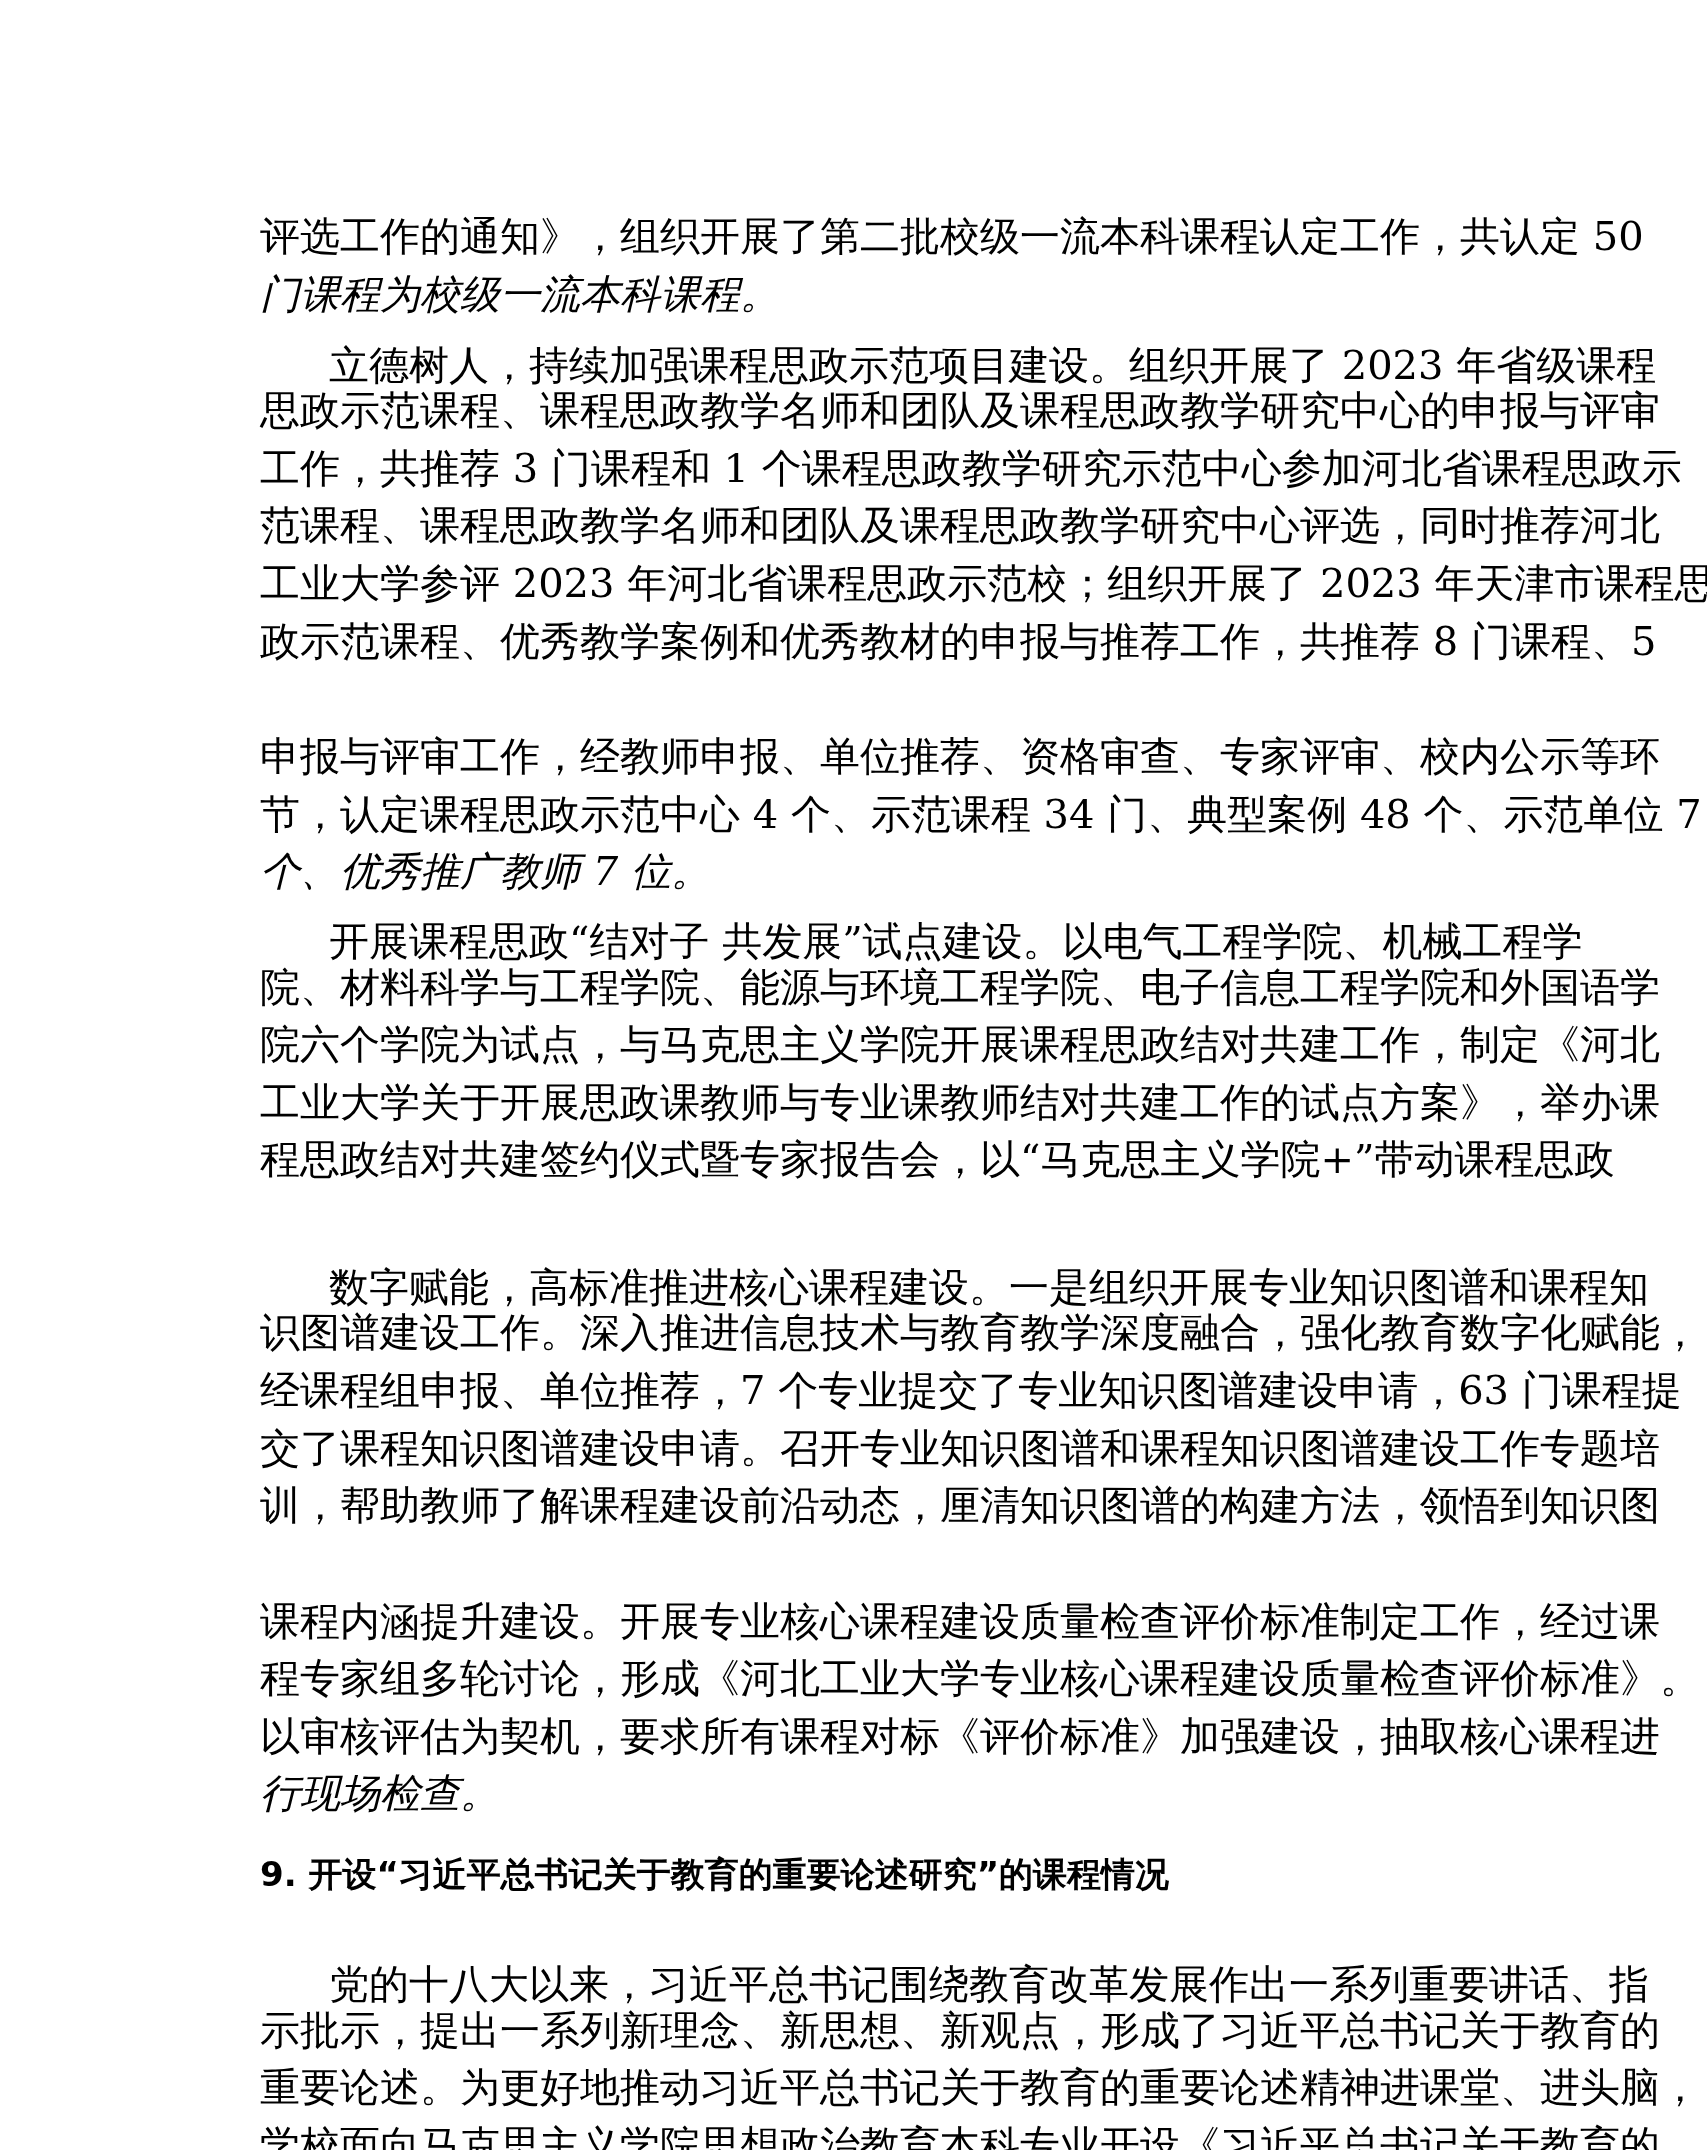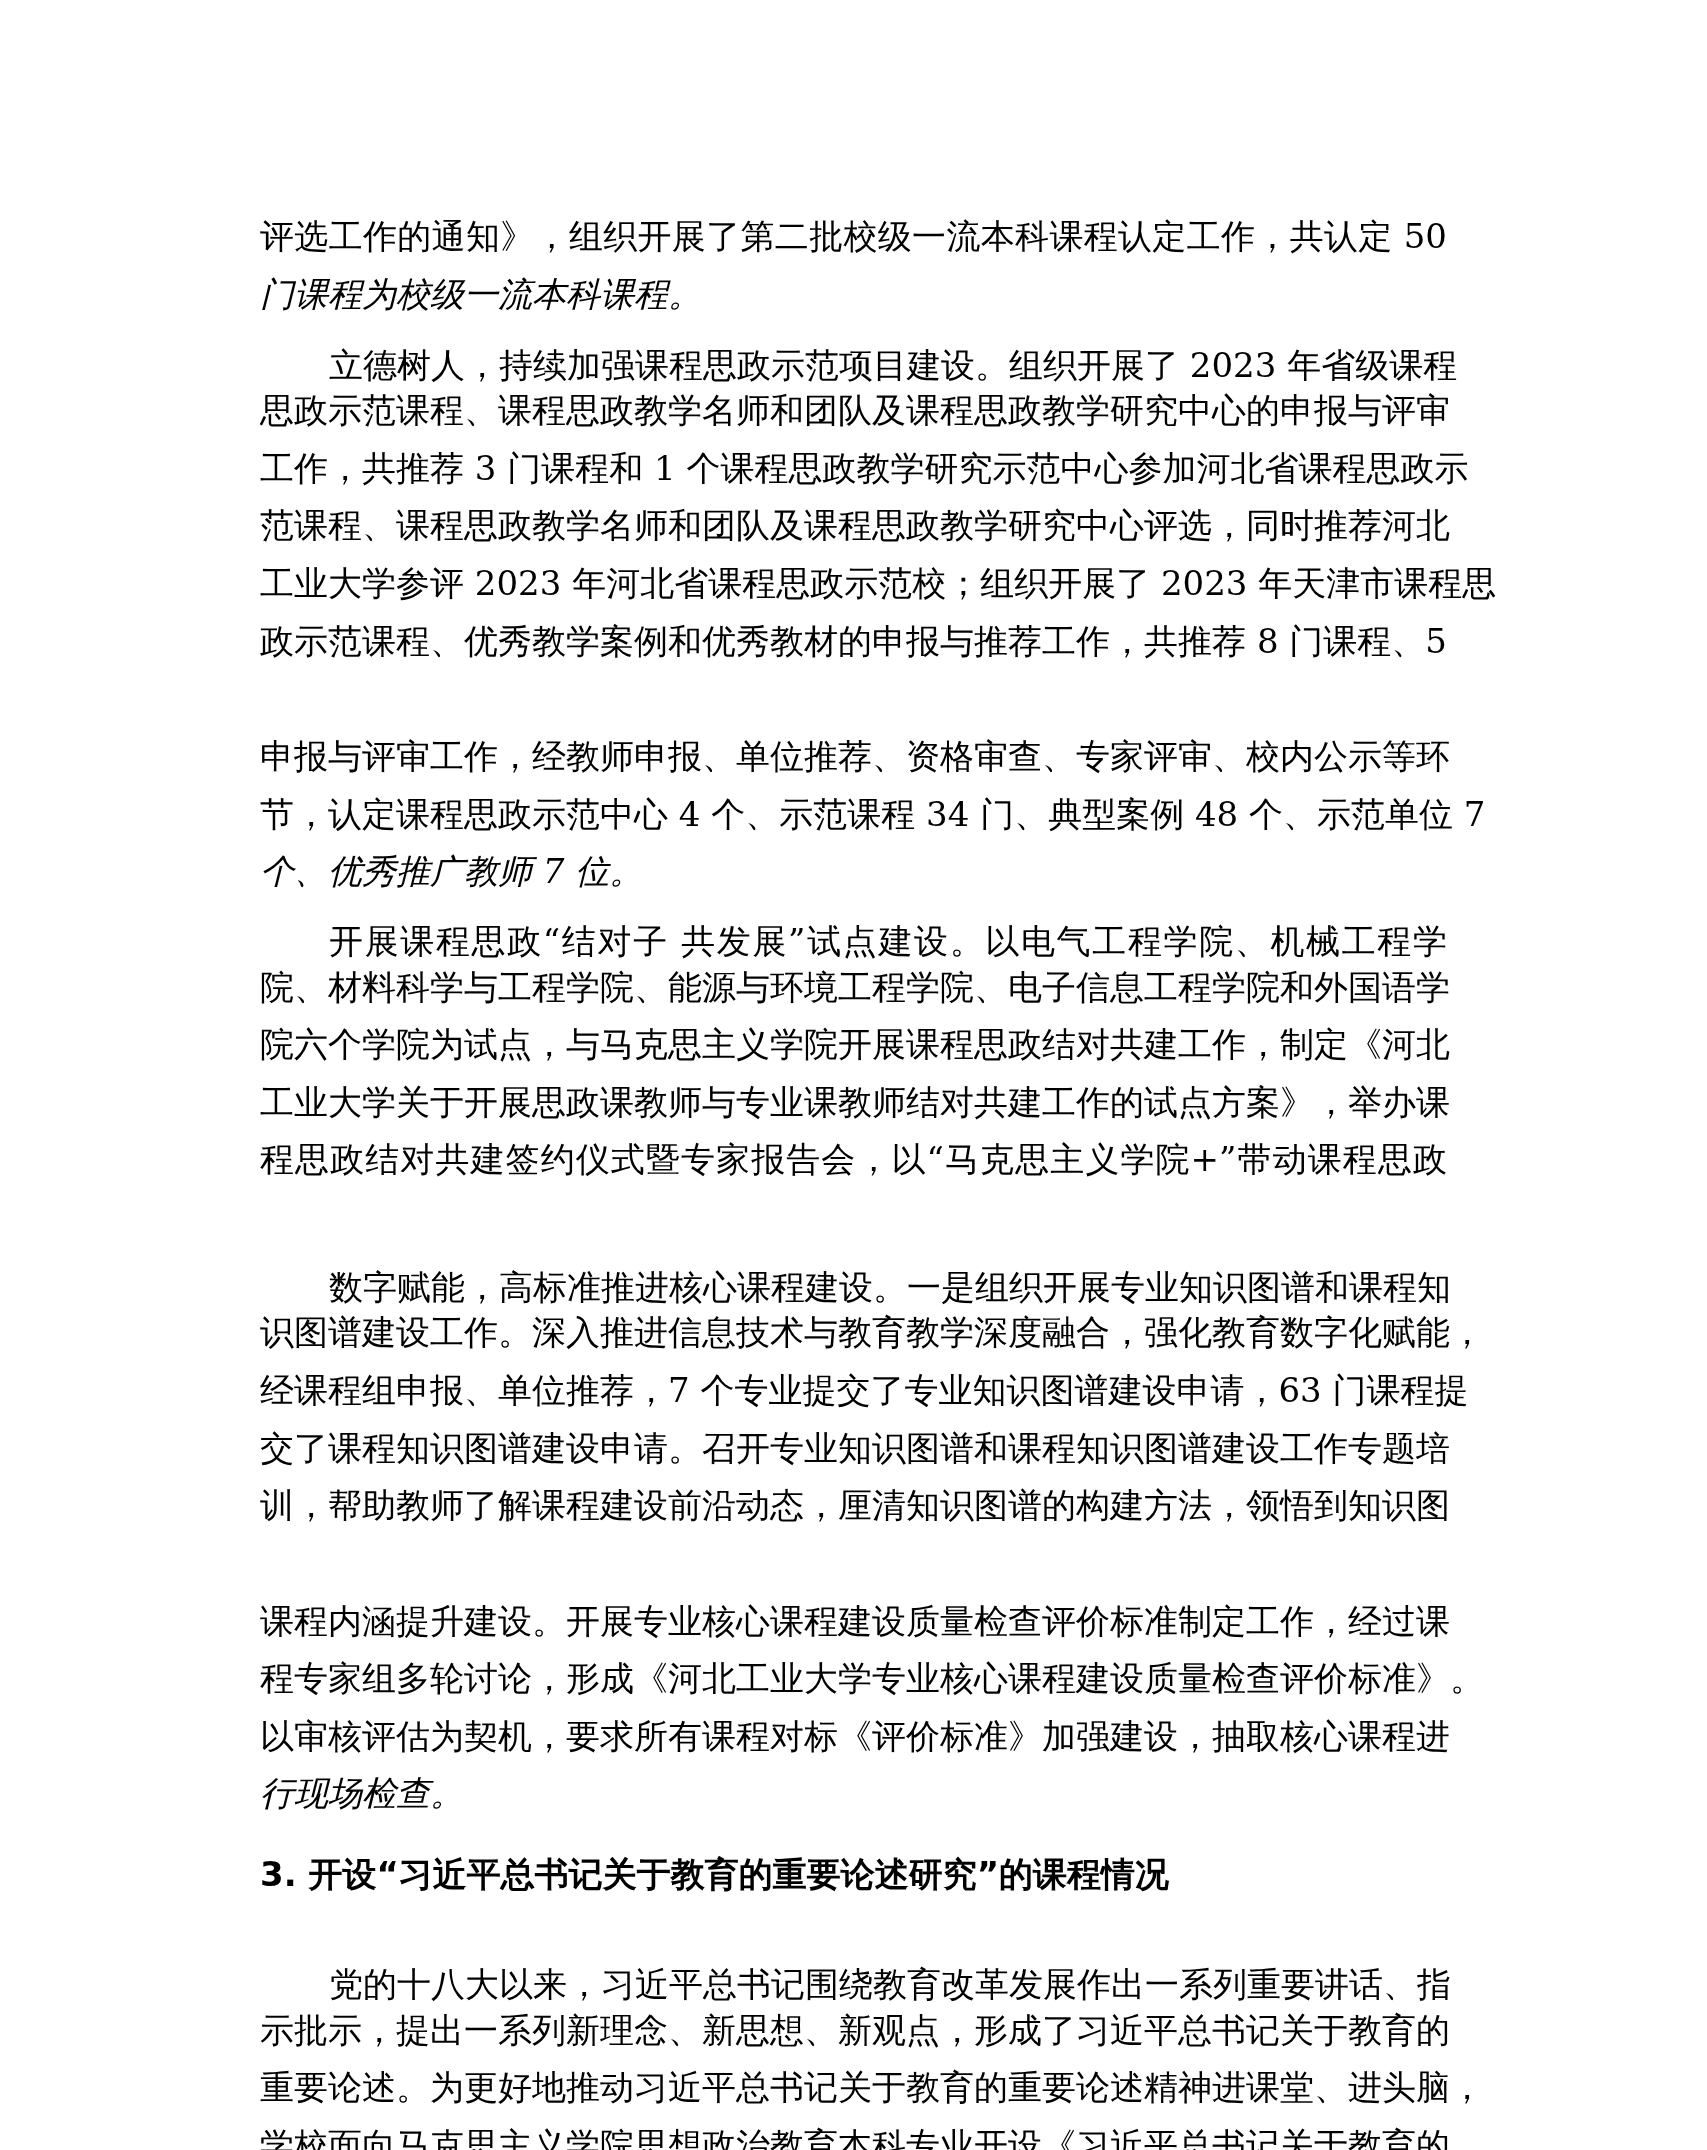--- a/index.html
+++ b/index.html
@@ -4,21 +4,21 @@
   <style>
     html, body { margin: 0; padding: 0; background: #ffffff; }
     body { width: 1707px; height: 2414px; position: relative; overflow: hidden; }
     .page { position: absolute; left: 0; top: 0; width: 1707px; height: 2414px; background: #ffffff; }
     .line {
       position: absolute;
       left: 260px;
       width: 1187px;
       height: 58px;
       font-family: "DejaVu Serif", "Liberation Serif", serif;
-      font-size: 34px;
+      font-size: 40px;
       line-height: 34px;
       color: #000000;
       white-space: nowrap;
       text-align: justify;
       text-align-last: justify;
       overflow: visible;
     }
     .line.last { text-align-last: left; font-style: italic; }
     .line.indent { left: 329px; width: 1118px; margin-top: 12px; }
     .heading {
@@ -60,21 +60,21 @@
   <div class="line indent" style="top:1258px">数字赋能，高标准推进核心课程建设。一是组织开展专业知识图谱和课程知</div>
   <div class="line" style="top:1315px">识图谱建设工作。深入推进信息技术与教育教学深度融合，强化教育数字化赋能，</div>
   <div class="line" style="top:1373px">经课程组申报、单位推荐，7 个专业提交了专业知识图谱建设申请，63 门课程提</div>
   <div class="line" style="top:1431px">交了课程知识图谱建设申请。召开专业知识图谱和课程知识图谱建设工作专题培</div>
   <div class="line" style="top:1488px">训，帮助教师了解课程建设前沿动态，厘清知识图谱的构建方法，领悟到知识图</div>
   <div class="line" style="top:1604px">课程内涵提升建设。开展专业核心课程建设质量检查评价标准制定工作，经过课</div>
   <div class="line" style="top:1661px">程专家组多轮讨论，形成《河北工业大学专业核心课程建设质量检查评价标准》。</div>
   <div class="line" style="top:1719px">以审核评估为契机，要求所有课程对标《评价标准》加强建设，抽取核心课程进</div>
   <div class="line last" style="top:1776px">行现场检查。</div>
 
-  <div class="heading">3. 开设“习近平总书记关于教育的重要论述研究”的课程情况</div>
+  <div class="heading">9. 开设“习近平总书记关于教育的重要论述研究”的课程情况</div>
 
   <div class="line indent" style="top:1955px">党的十八大以来，习近平总书记围绕教育改革发展作出一系列重要讲话、指</div>
   <div class="line" style="top:2013px">示批示，提出一系列新理念、新思想、新观点，形成了习近平总书记关于教育的</div>
   <div class="line" style="top:2070px">重要论述。为更好地推动习近平总书记关于教育的重要论述精神进课堂、进头脑，</div>
   <div class="line" style="top:2128px">学校面向马克思主义学院思想政治教育本科专业开设《习近平总书记关于教育的</div>
 
 </div>
 
 
 </body></html>

